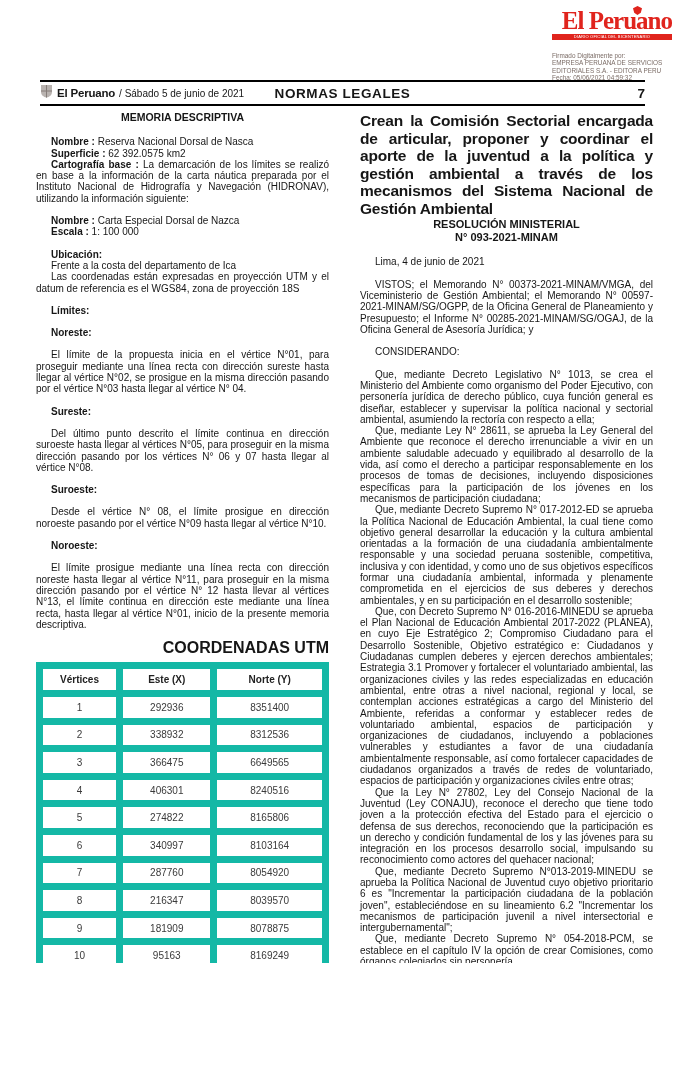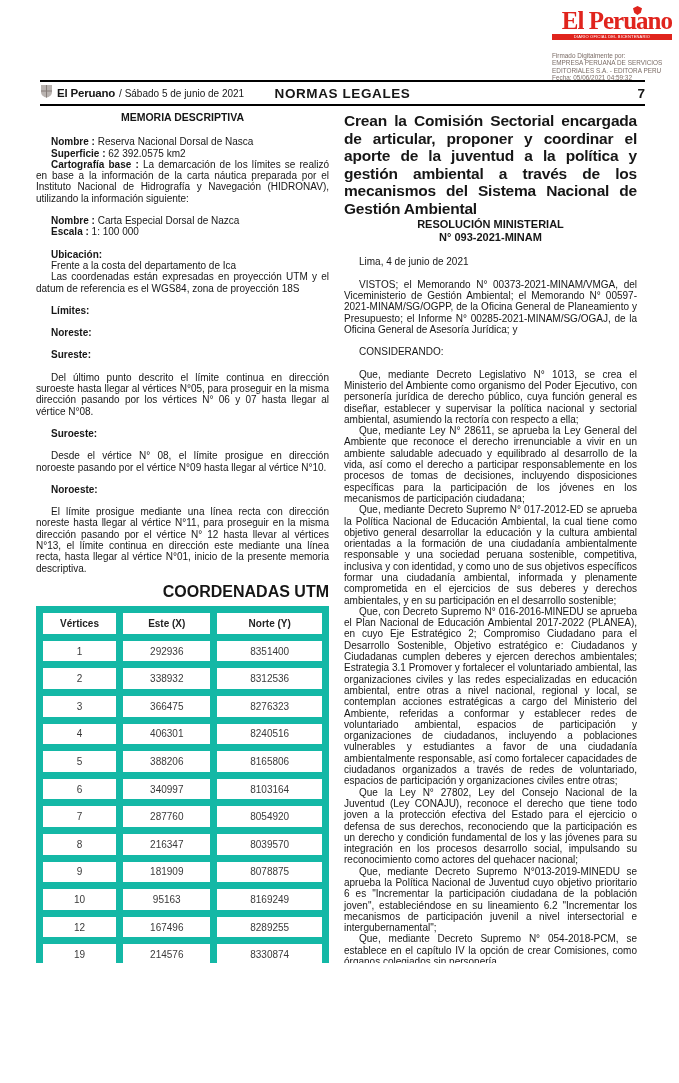--- a/index.html
+++ b/index.html
@@ -24,21 +24,21 @@
   .mh-left { flex:1; display:flex; align-items:center; gap:4px; }
   .mh-brand { font-weight:bold; font-size:11.5px; letter-spacing:-.2px; }
   .mh-date { font-size:10px; }
   .mh-center { flex:0 0 auto; font-weight:bold; font-size:13.5px; letter-spacing:.6px; }
   .mh-right { flex:1; text-align:right; font-weight:bold; font-size:13.5px; }
 
   
   .col { position:absolute; top:112px; width:293px; font-size:10px; line-height:11.3px;
          text-align:justify; }
   .col-left { left:36px; }
-  .col-right { left:344px; }
+  .col-right { left:360px; }
 
   .col p { text-indent:15px; margin:0; }
   .doc-title { text-align:center; font-weight:bold; font-size:10.5px; margin-bottom:13px; }
   .sub { font-weight:bold; margin:11px 0; text-indent:15px; }
   .sub.tight { margin-bottom:0; }
   .gap-top { margin-top:11px !important; }
   .field b { font-weight:bold; }
 
   .tbl-title { text-align:right; font-weight:bold; font-size:16px; margin:12px 0 9px; }
   table.utm { width:100%; border-collapse:collapse; color:#3a3a3a; }
@@ -105,20 +105,21 @@
     <p class="field gap-top"><b>Nombre :</b> <span>Carta Especial Dorsal de Nazca</span></p>
     <p class="field"><b>Escala :</b> <span>1: 100 000</span></p>
 
     <div class="sub tight">Ubicación:</div>
     <p>Frente a la costa del departamento de Ica</p>
     <p>Las coordenadas están expresadas en proyección UTM y el datum de referencia es el WGS84, zona de proyección 18S</p>
 
     <div class="sub">Límites:</div>
 
     <div class="sub">Noreste:</div>
+    <p>El límite de la propuesta inicia en el vértice N°01, para proseguir mediante una línea recta con dirección sureste hasta llegar al vértice N°02, se prosigue en la misma dirección pasando por el vértice N°03 hasta llegar al vértice N° 04.</p>
 
     <div class="sub">Sureste:</div>
     <p>Del último punto descrito el límite continua en dirección suroeste hasta llegar al vértices N°05, para proseguir en la misma dirección pasando por los vértices N° 06 y 07 hasta llegar al vértice N°08.</p>
 
     <div class="sub">Suroeste:</div>
     <p>Desde el vértice N° 08, el límite prosigue en dirección noroeste pasando por el vértice N°09 hasta llegar al vértice N°10.</p>
 
     <div class="sub">Noroeste:</div>
     <p>El límite prosigue mediante una línea recta con dirección noreste hasta llegar al vértice N°11, para proseguir en la misma dirección pasando por el vértice N° 12 hasta llevar al vértices N°13, el límite continua en dirección este mediante una línea recta, hasta llegar al vértice N°01, inicio de la presente memoria descriptiva.</p>
 
@@ -144,30 +145,30 @@
             <td>8351400</td>
           </tr>
         <tr>
             <td>2</td>
             <td>338932</td>
             <td>8312536</td>
           </tr>
         <tr>
             <td>3</td>
             <td>366475</td>
-            <td>8276323</td>
+            <td>6649565</td>
           </tr>
         <tr>
             <td>4</td>
             <td>406301</td>
             <td>8240516</td>
           </tr>
         <tr>
             <td>5</td>
-            <td>388206</td>
+            <td>274822</td>
             <td>8165806</td>
           </tr>
         <tr>
             <td>6</td>
             <td>340997</td>
             <td>8103164</td>
           </tr>
         <tr>
             <td>7</td>
             <td>287760</td>

